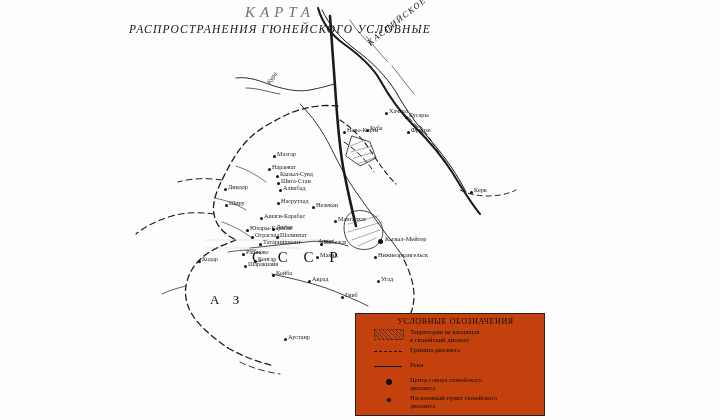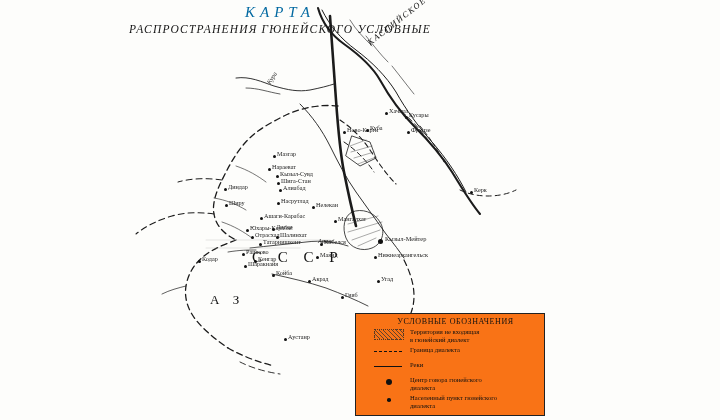--- a/index.html
+++ b/index.html
@@ -35,21 +35,21 @@
     top: 4px;
     width: 560px;
     text-align: center;
     pointer-events: none;
   }
   .title-main {
     font-family: "Liberation Serif", serif;
     font-size: 15px;
     letter-spacing: 5px;
     font-style: italic;
-    color: #0369a1;
+    color: #737373;
     text-align: center;
   }
   .title-sub {
     font-family: "Liberation Serif", serif;
     font-size: 11.5px;
     letter-spacing: 1.2px;
     font-style: italic;
     color: #151515;
     margin-top: 2px;
   }
@@ -102,21 +102,21 @@
   }
 
   
   .legend {
     position: absolute;
     left: 355px;
     top: 313px;
     width: 190px;
     height: 103px;
     border: 1px solid #222;
-    background: #f97316;
+    background: #c2410c;
     box-sizing: border-box;
     padding: 3px 5px 0 16px;
   }
   .legend-title {
     text-align: center;
     font-family: "Liberation Serif", serif;
     font-size: 8px;
     letter-spacing: 0.6px;
     color: #111;
     margin-bottom: 2px;

